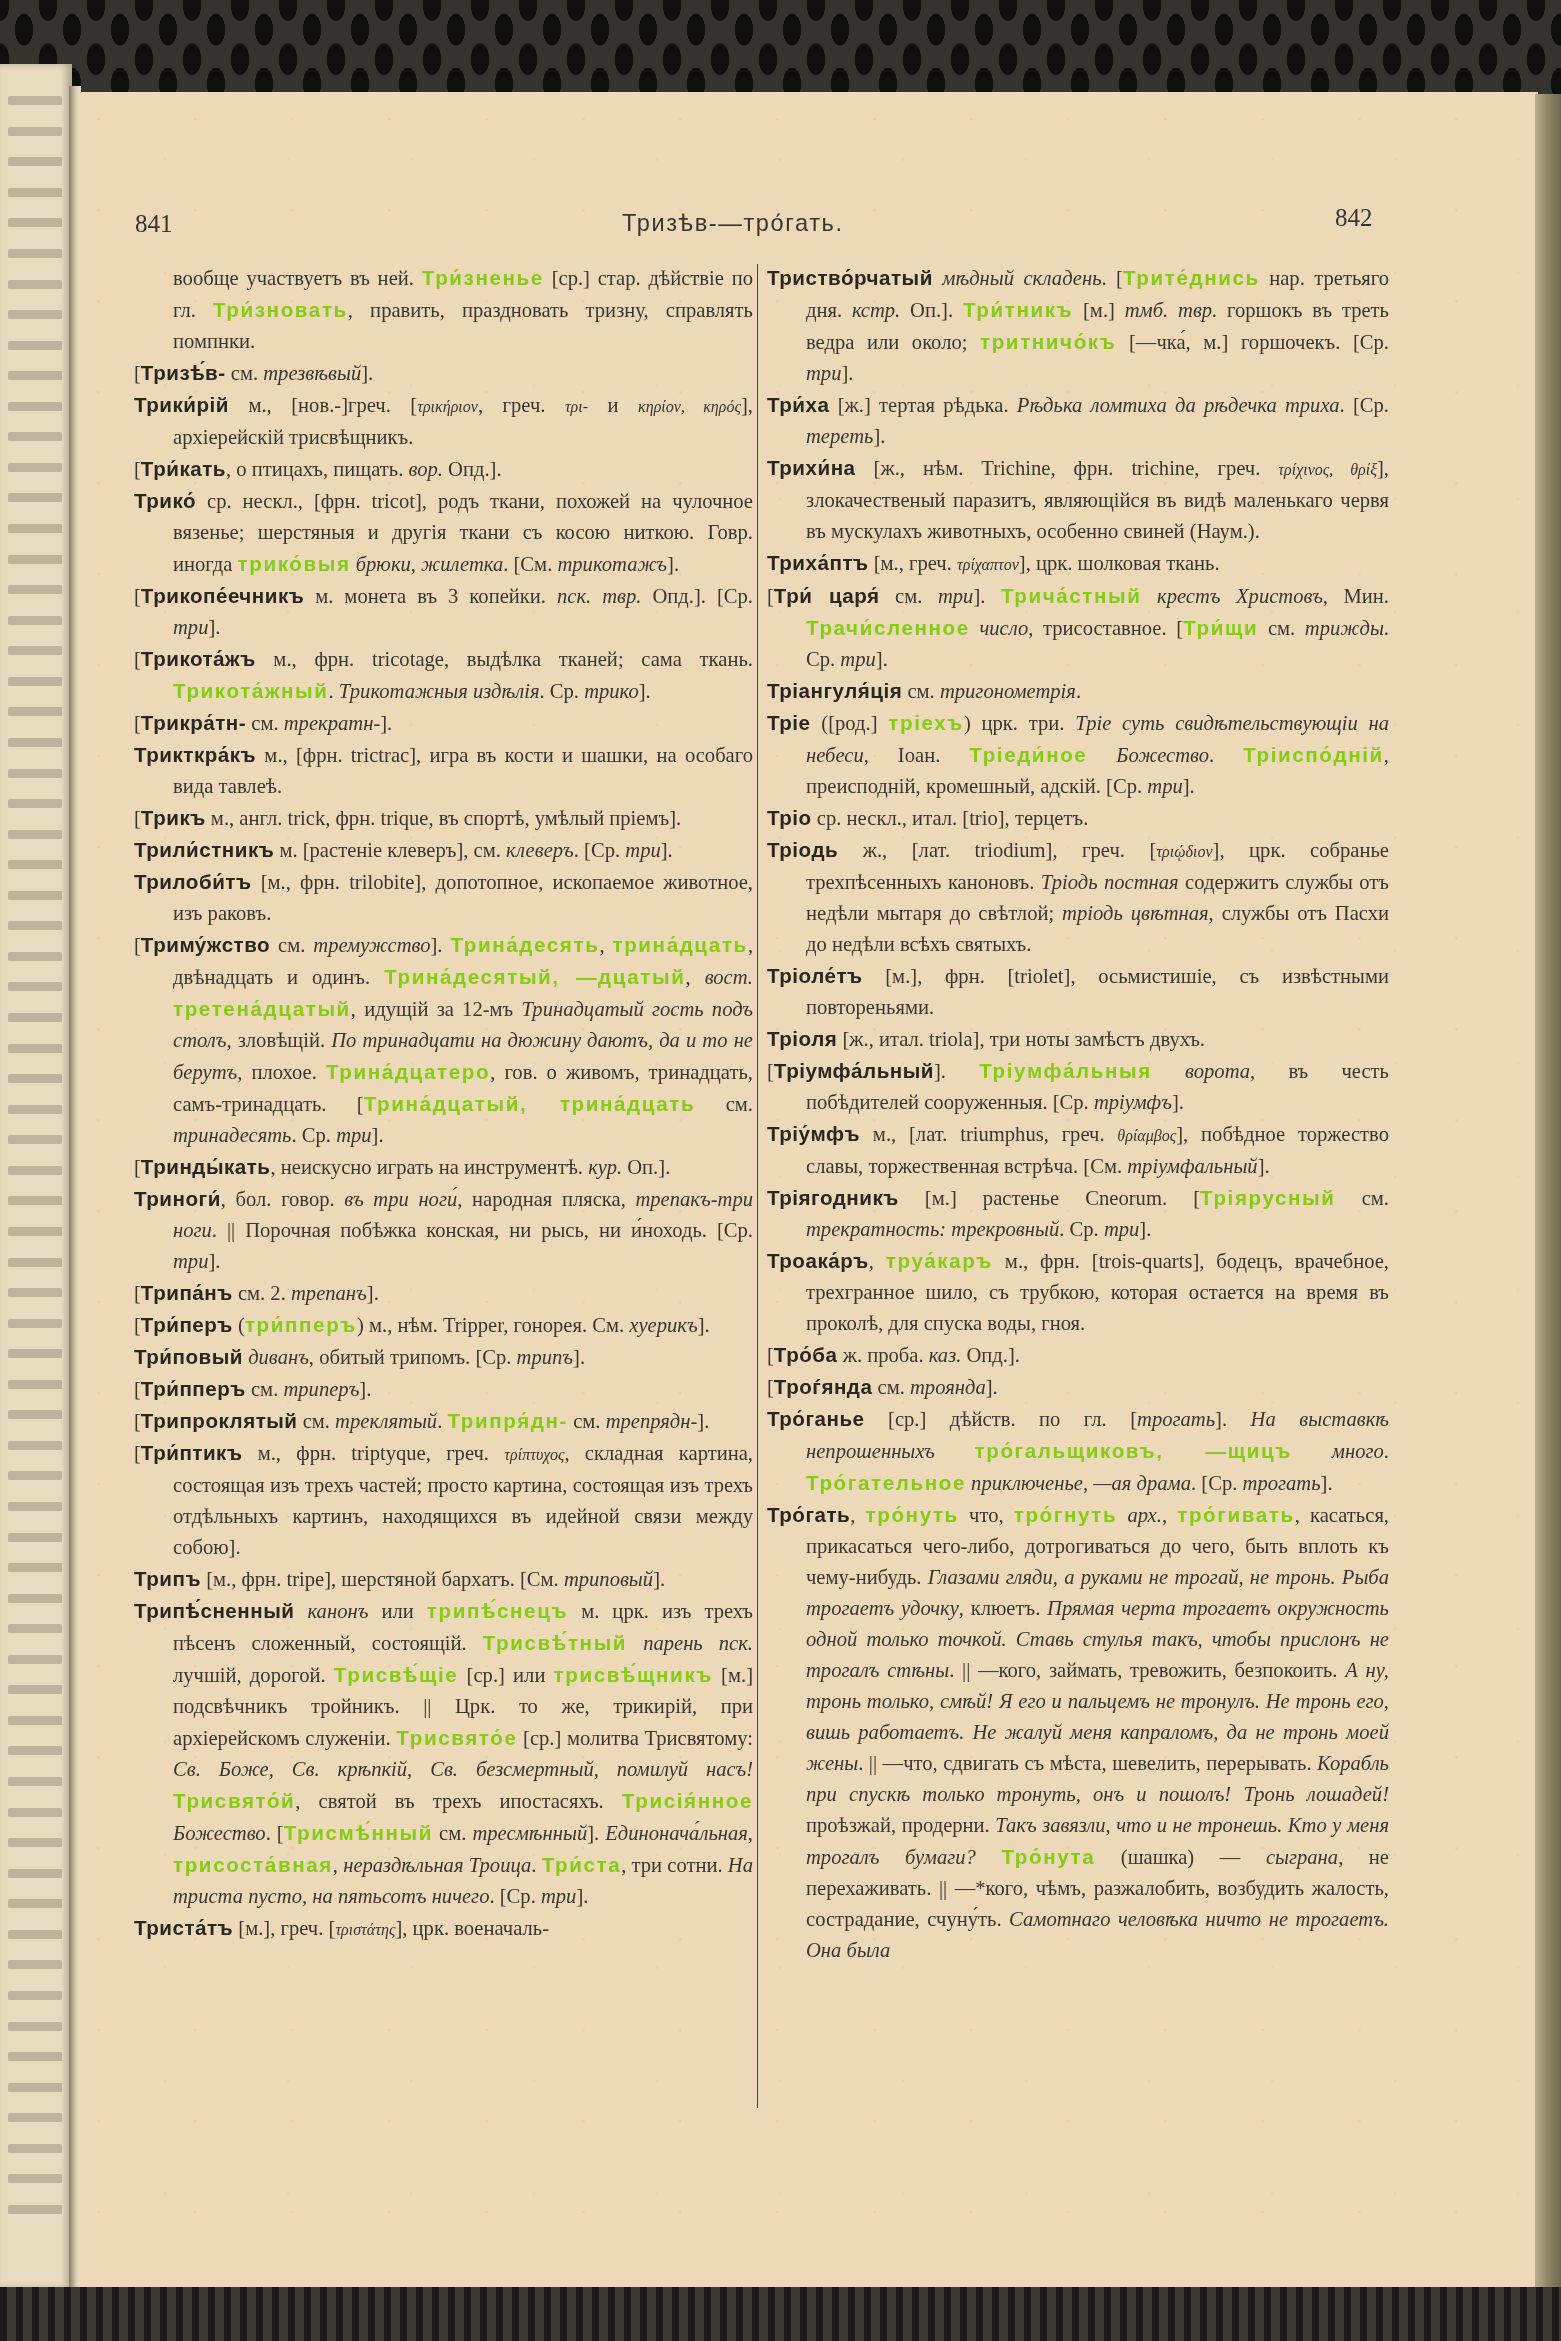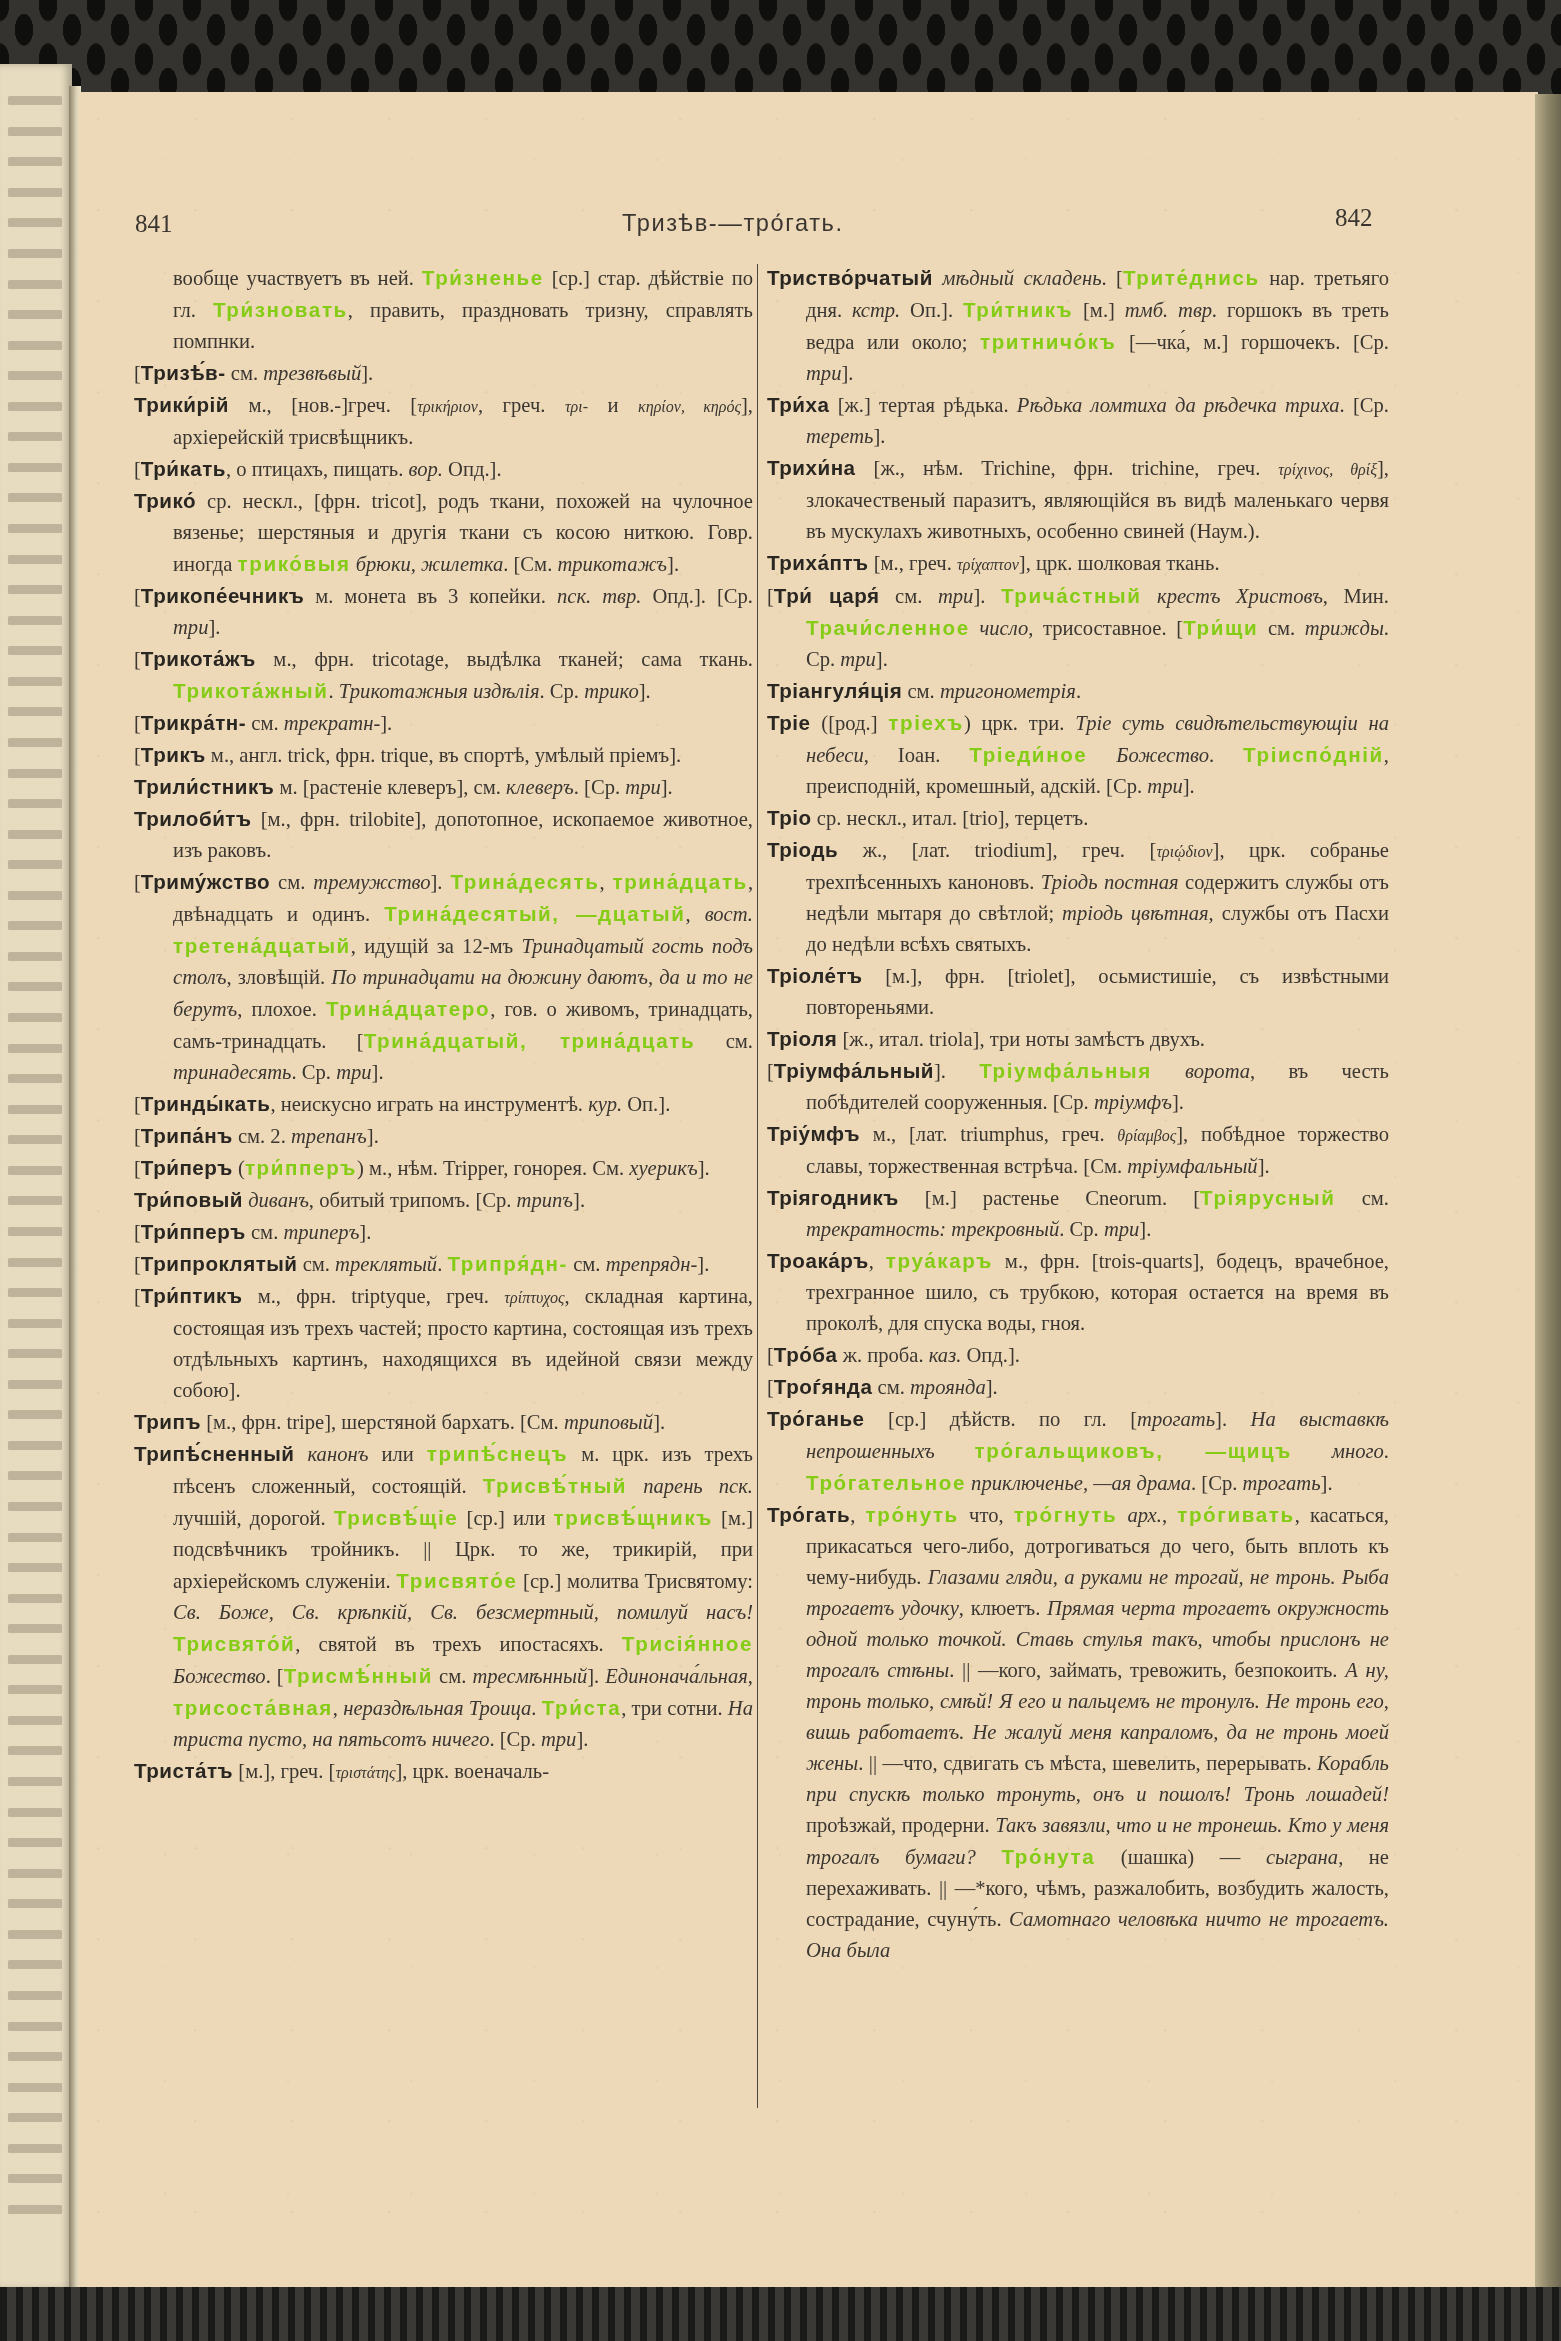--- a/index.html
+++ b/index.html
@@ -123,25 +123,27 @@
 
 <div class="col col-left" id="col-left">
     <p class="entry cont"><span>вообще участвуетъ въ ней. </span><span class="b">Три́зненье</span><span> [ср.] стар. дѣйствіе по гл. </span><span class="b">Три́зновать</span><span>, править, праздновать тризну, справлять помпнки.</span></p>
     <p class="entry"><span>[</span><span class="hw">Тризѣ́в-</span><span> см. </span><span class="i">трезвѣвый</span><span>].</span></p>
     <p class="entry"><span class="hw">Трики́рій</span><span> м., [нов.-]греч. [</span><span class="g">τρικήριον</span><span>, греч. </span><span class="g">τρι-</span><span> и </span><span class="g">κηρίον, κηρός</span><span>], архіерейскій трисвѣщникъ.</span></p>
     <p class="entry"><span>[</span><span class="hw">Три́кать</span><span>, о птицахъ, пищать. </span><span class="i">вор.</span><span> Опд.].</span></p>
     <p class="entry"><span class="hw">Трико́</span><span> ср. нескл., [фрн. tricot], родъ ткани, похожей на чулочное вязенье; шерстяныя и другія ткани съ косою ниткою. Говр. иногда </span><span class="b">трико́выя</span><span> </span><span class="i">брюки, жилетка</span><span>. [См. </span><span class="i">трикотажъ</span><span>].</span></p>
     <p class="entry"><span>[</span><span class="hw">Трикопе́ечникъ</span><span> м. монета въ 3 копейки. </span><span class="i">пск. твр.</span><span> Опд.]. [Ср. </span><span class="i">три</span><span>].</span></p>
     <p class="entry"><span>[</span><span class="hw">Трикота́жъ</span><span> м., фрн. tricotage, выдѣлка тканей; сама ткань. </span><span class="b">Трикота́жный</span><span>. </span><span class="i">Трикотажныя издѣлія</span><span>. Ср. </span><span class="i">трико</span><span>].</span></p>
     <p class="entry"><span>[</span><span class="hw">Трикра́тн-</span><span> см. </span><span class="i">трекратн-</span><span>].</span></p>
+    <p class="entry"><span class="hw">Трикткра́къ</span><span> м., [фрн. trictrac], игра въ кости и шашки, на особаго вида тавлеѣ.</span></p>
     <p class="entry"><span>[</span><span class="hw">Трикъ</span><span> м., англ. trick, фрн. trique, въ спортѣ, умѣлый пріемъ].</span></p>
     <p class="entry"><span class="hw">Трили́стникъ</span><span> м. [растеніе клеверъ], см. </span><span class="i">клеверъ</span><span>. [Ср. </span><span class="i">три</span><span>].</span></p>
     <p class="entry"><span class="hw">Трилоби́тъ</span><span> [м., фрн. trilobite], допотопное, ископаемое животное, изъ раковъ.</span></p>
     <p class="entry"><span>[</span><span class="hw">Триму́жство</span><span> см. </span><span class="i">тремужство</span><span>]. </span><span class="b">Трина́десять</span><span>, </span><span class="b">трина́дцать</span><span>, двѣнадцать и одинъ. </span><span class="b">Трина́десятый, —дцатый</span><span>, </span><span class="i">вост.</span><span> </span><span class="b">третена́дцатый</span><span>, идущій за 12-мъ </span><span class="i">Тринадцатый гость подъ столъ</span><span>, зловѣщій. </span><span class="i">По тринадцати на дюжину даютъ, да и то не берутъ</span><span>, плохое. </span><span class="b">Трина́дцатеро</span><span>, гов. о живомъ, тринадцать, самъ-тринадцать. [</span><span class="b">Трина́дцатый, трина́дцать</span><span> см. </span><span class="i">тринадесять</span><span>. Ср. </span><span class="i">три</span><span>].</span></p>
     <p class="entry"><span>[</span><span class="hw">Тринды́кать</span><span>, неискусно играть на инструментѣ. </span><span class="i">кур.</span><span> Оп.].</span></p>
+    <p class="entry"><span class="hw">Триноги́</span><span>, бол. говор. </span><span class="i">въ три ноги́</span><span>, народная пляска, </span><span class="i">трепакъ-три ноги</span><span>. || Порочная побѣжка конская, ни рысь, ни и́ноходь. [Ср. </span><span class="i">три</span><span>].</span></p>
     <p class="entry"><span>[</span><span class="hw">Трипа́нъ</span><span> см. 2. </span><span class="i">трепанъ</span><span>].</span></p>
     <p class="entry"><span>[</span><span class="hw">Три́перъ</span><span> (</span><span class="b">три́пперъ</span><span>) м., нѣм. Tripper, гонорея. См. </span><span class="i">хуерикъ</span><span>].</span></p>
     <p class="entry"><span class="hw">Три́повый</span><span> </span><span class="i">диванъ</span><span>, обитый трипомъ. [Ср. </span><span class="i">трипъ</span><span>].</span></p>
     <p class="entry"><span>[</span><span class="hw">Три́пперъ</span><span> см. </span><span class="i">триперъ</span><span>].</span></p>
     <p class="entry"><span>[</span><span class="hw">Трипроклятый</span><span> см. </span><span class="i">трeклятый</span><span>. </span><span class="b">Трипря́дн-</span><span> см. </span><span class="i">трепрядн-</span><span>].</span></p>
     <p class="entry"><span>[</span><span class="hw">Три́птикъ</span><span> м., фрн. triptyque, греч. </span><span class="g">τρίπτυχος</span><span>, складная картина, состоящая изъ трехъ частей; просто картина, состоящая изъ трехъ отдѣльныхъ картинъ, находящихся въ идейной связи между собою].</span></p>
     <p class="entry"><span class="hw">Трипъ</span><span> [м., фрн. tripe], шерстяной бархатъ. [См. </span><span class="i">триповый</span><span>].</span></p>
     <p class="entry"><span class="hw">Трипѣ́сненный</span><span> </span><span class="i">канонъ</span><span> или </span><span class="b">трипѣ́снецъ</span><span> м. црк. изъ трехъ пѣсенъ сложенный, состоящій. </span><span class="b">Трисвѣ́тный</span><span> </span><span class="i">парень</span><span> </span><span class="i">пск.</span><span> лучшій, дорогой. </span><span class="b">Трисвѣ́щіе</span><span> [ср.] или </span><span class="b">трисвѣ́щникъ</span><span> [м.] подсвѣчникъ тройникъ. || Црк. то же, трикирій, при архіерейскомъ служеніи. </span><span class="b">Трисвято́е</span><span> [ср.] молитва Трисвятому: </span><span class="i">Св. Боже, Св. крѣпкій, Св. безсмертный, помилуй насъ!</span><span> </span><span class="b">Трисвято́й</span><span>, святой въ трехъ ипостасяхъ. </span><span class="b">Трисія́нное</span><span> </span><span class="i">Божество</span><span>. [</span><span class="b">Трисмѣ́нный</span><span> см. </span><span class="i">тресмѣнный</span><span>]. </span><span class="i">Единонача́льная</span><span>, </span><span class="b">трисоста́вная</span><span>, </span><span class="i">нераздѣльная Троица</span><span>. </span><span class="b">Три́ста</span><span>, три сотни. </span><span class="i">На триста пусто, на пятьсотъ ничего</span><span>. [Ср. </span><span class="i">три</span><span>].</span></p>
     <p class="entry"><span class="hw">Триста́тъ</span><span> [м.], греч. [</span><span class="g">τριστάτης</span><span>], црк. военачаль-</span></p>
   </div>

